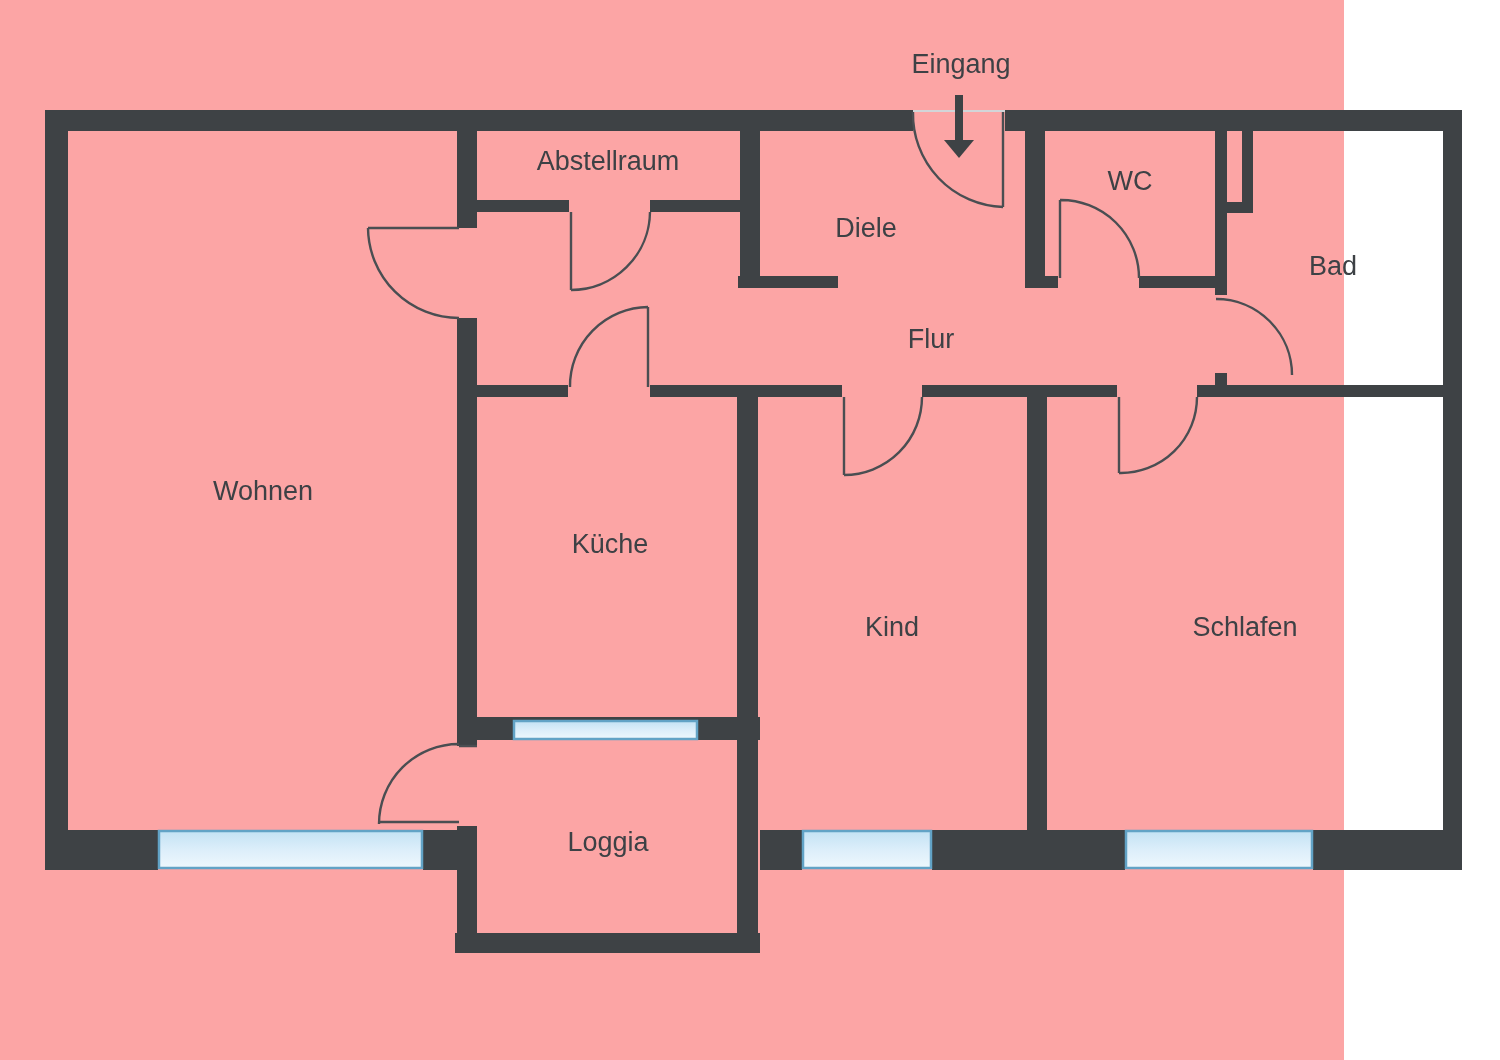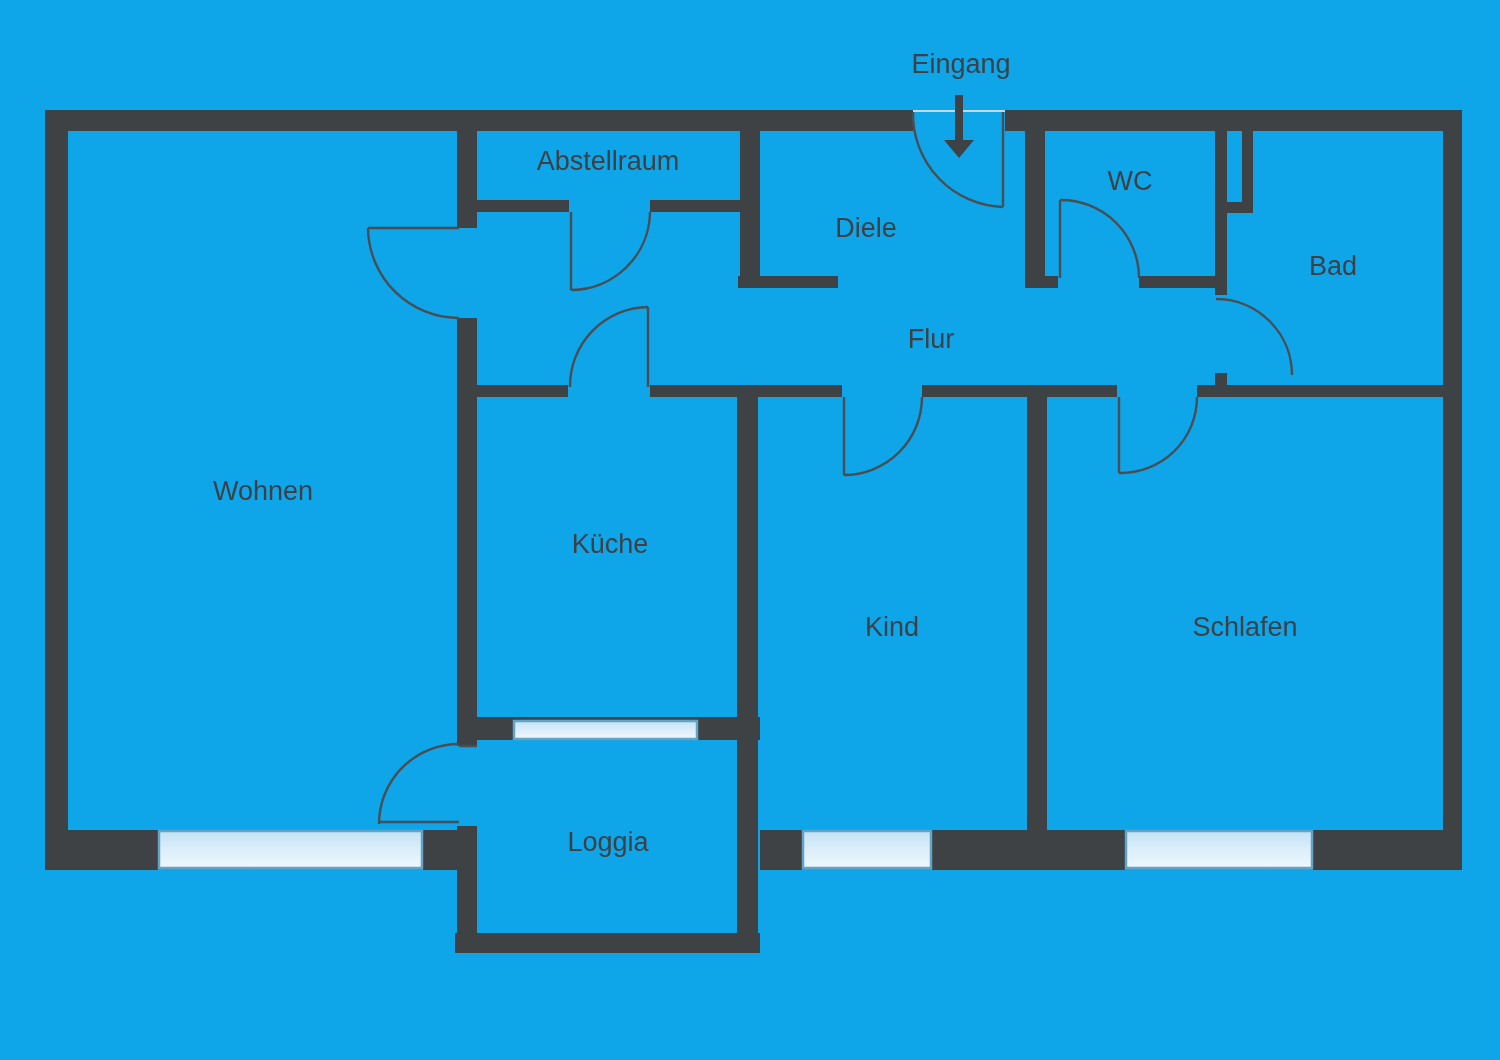--- a/index.html
+++ b/index.html
@@ -5,23 +5,23 @@
   html, body {
     margin: 0;
     padding: 0;
     background: #ffffff;
     width: 1500px;
     height: 1060px;
     overflow: hidden;
   }
   .plan-stage {
     position: relative;
-    width: 1500px;
+    width: 1344px;
     height: 1060px;
-    background: #0ea5e9;
+    background: #fca5a5;
     font-family: "Liberation Sans", sans-serif;
   }
   svg { display: block; }
   .wall { fill: var(--wall-color, #3e4245); stroke: none; }
   .door { stroke: var(--door-color, #4a4e52); stroke-width: 2.4; fill: none; }
   .threshold { stroke: var(--threshold-color, #d2d5d8); stroke-width: 2; fill: none; }
   .window-pane { stroke: var(--window-border, #62a3c6); stroke-width: 2.5; }
   .room-label {
     fill: var(--text-color, #3d4145);
     font-family: "Liberation Sans", sans-serif;

